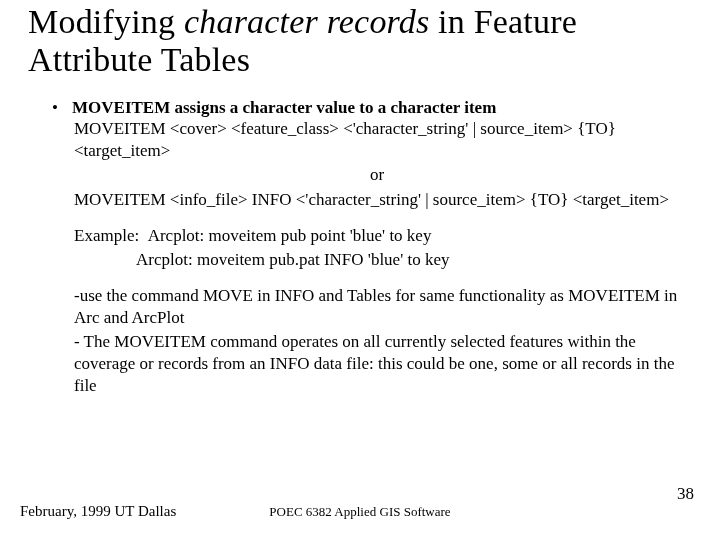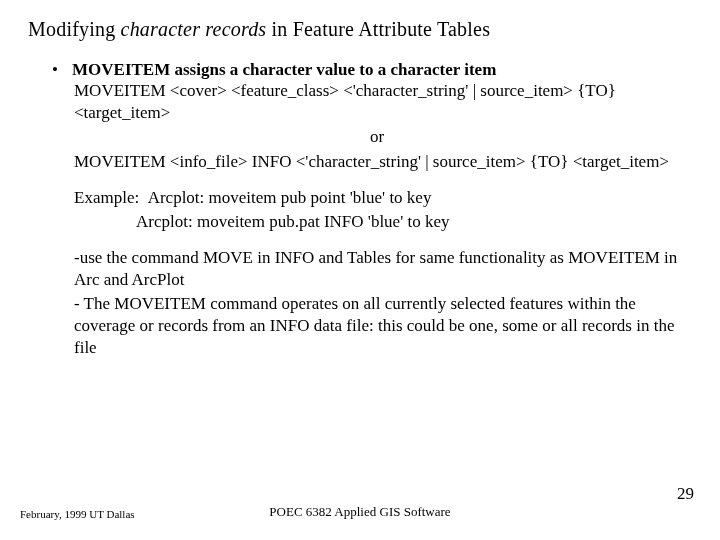--- a/index.html
+++ b/index.html
@@ -12,22 +12,22 @@
     color: #000;
     position: relative;
   }
   .slide {
     width: 720px;
     height: 540px;
     position: relative;
     box-sizing: border-box;
   }
   .title {
-    font-size: 20px;
-    padding: 18px 20px 0 28px;
+    font-size: 34px;
+    padding: 3px 20px 0 28px;
     letter-spacing: 0.2px;
   }
   .body {
     padding: 18px 40px 0 48px;
     font-size: 17px;
     line-height: 1.25;
   }
   .bullet-row {
     display: flex;
     gap: 10px;
@@ -59,21 +59,21 @@
   .example-indent {
     padding-left: 62px;
   }
   .notes-block {
     margin-top: 14px;
   }
   .footer-left {
     position: absolute;
     left: 20px;
     bottom: 20px;
-    font-size: 11px;
+    font-size: 15px;
   }
   .footer-center {
     position: absolute;
     left: 0;
     right: 0;
     bottom: 20px;
     text-align: center;
     font-size: 13px;
   }
   .footer-right {
@@ -118,15 +118,15 @@
 
     <div class="sub notes-block">
       <p>-use the command MOVE in INFO and Tables for same functionality as MOVEITEM in Arc and ArcPlot</p>
       <p>- The MOVEITEM command operates on all currently selected features within the coverage or records from an INFO data file: this could be one, some or all records in the file</p>
     </div>
 
   </div>
 
   <div class="footer-left">February, 1999  UT Dallas</div>
   <div class="footer-center">POEC 6382 Applied GIS Software</div>
-  <div class="footer-right">29</div>
+  <div class="footer-right">38</div>
 
 </div>
 
 </body></html>

